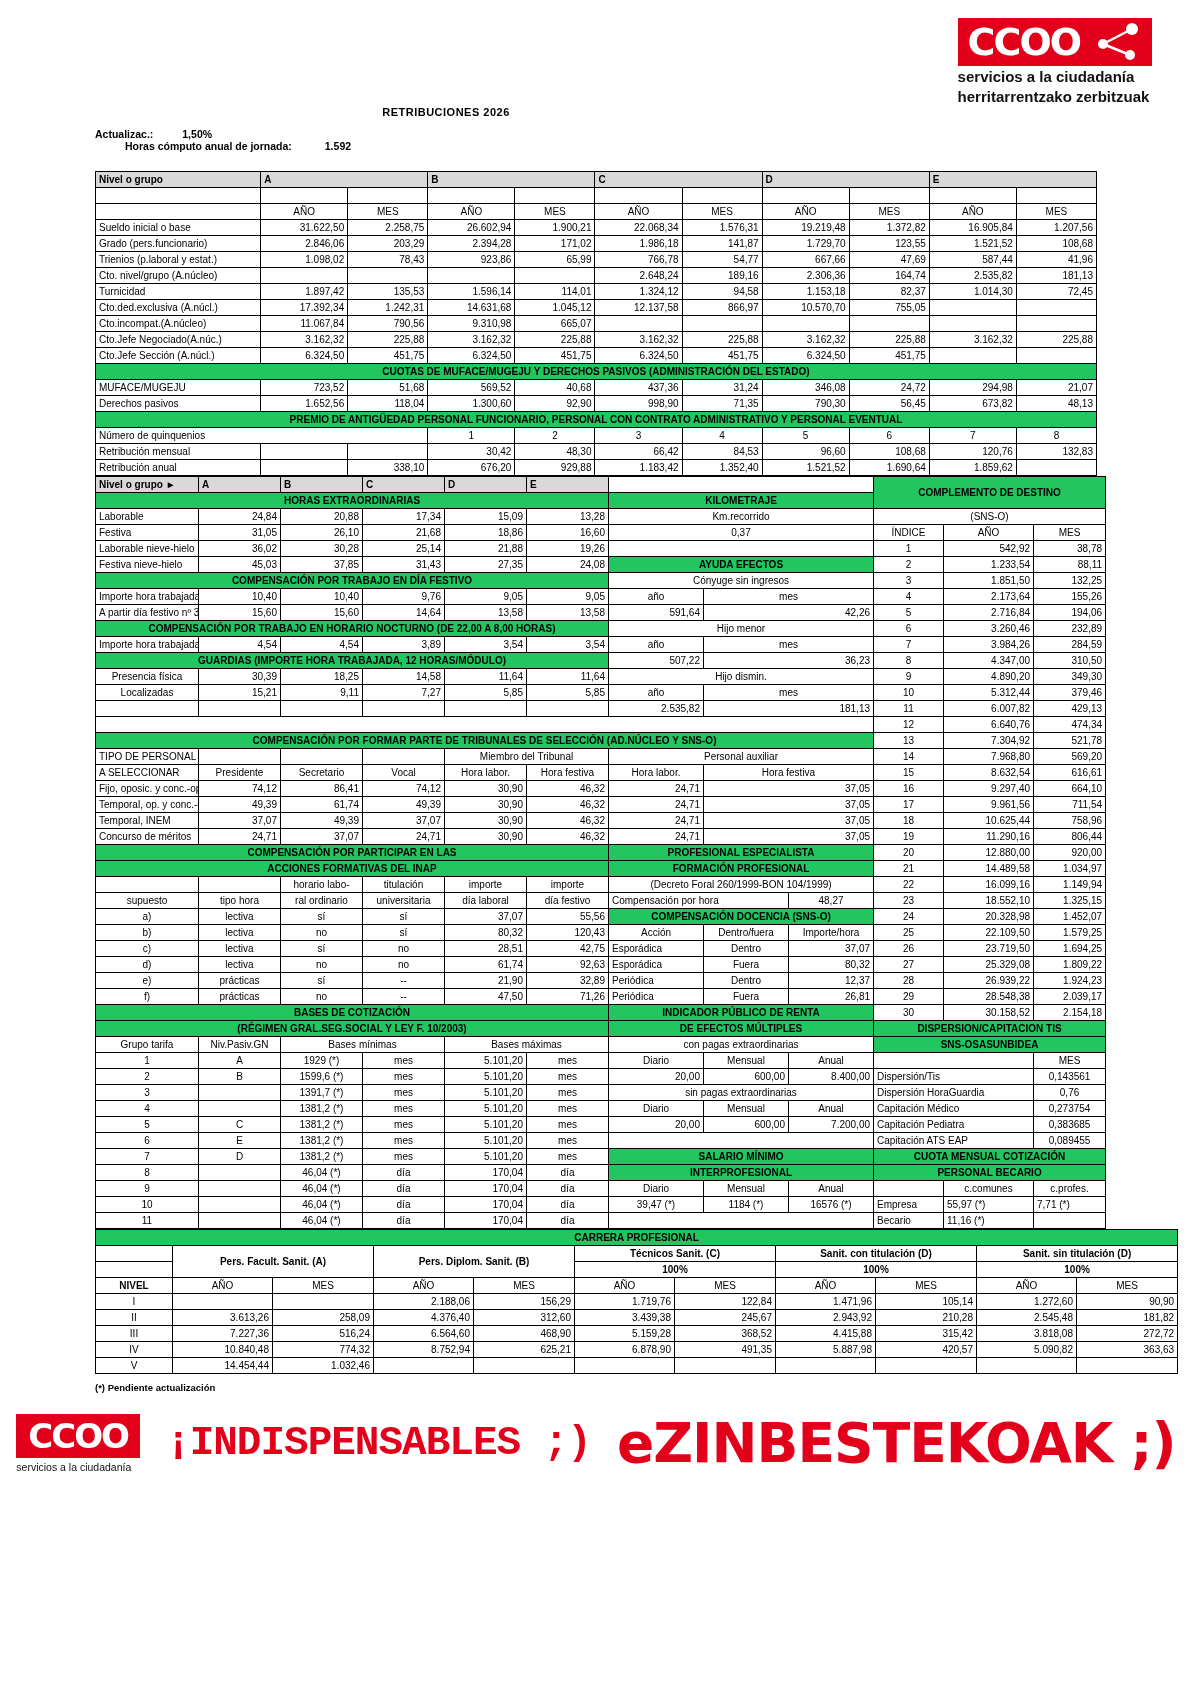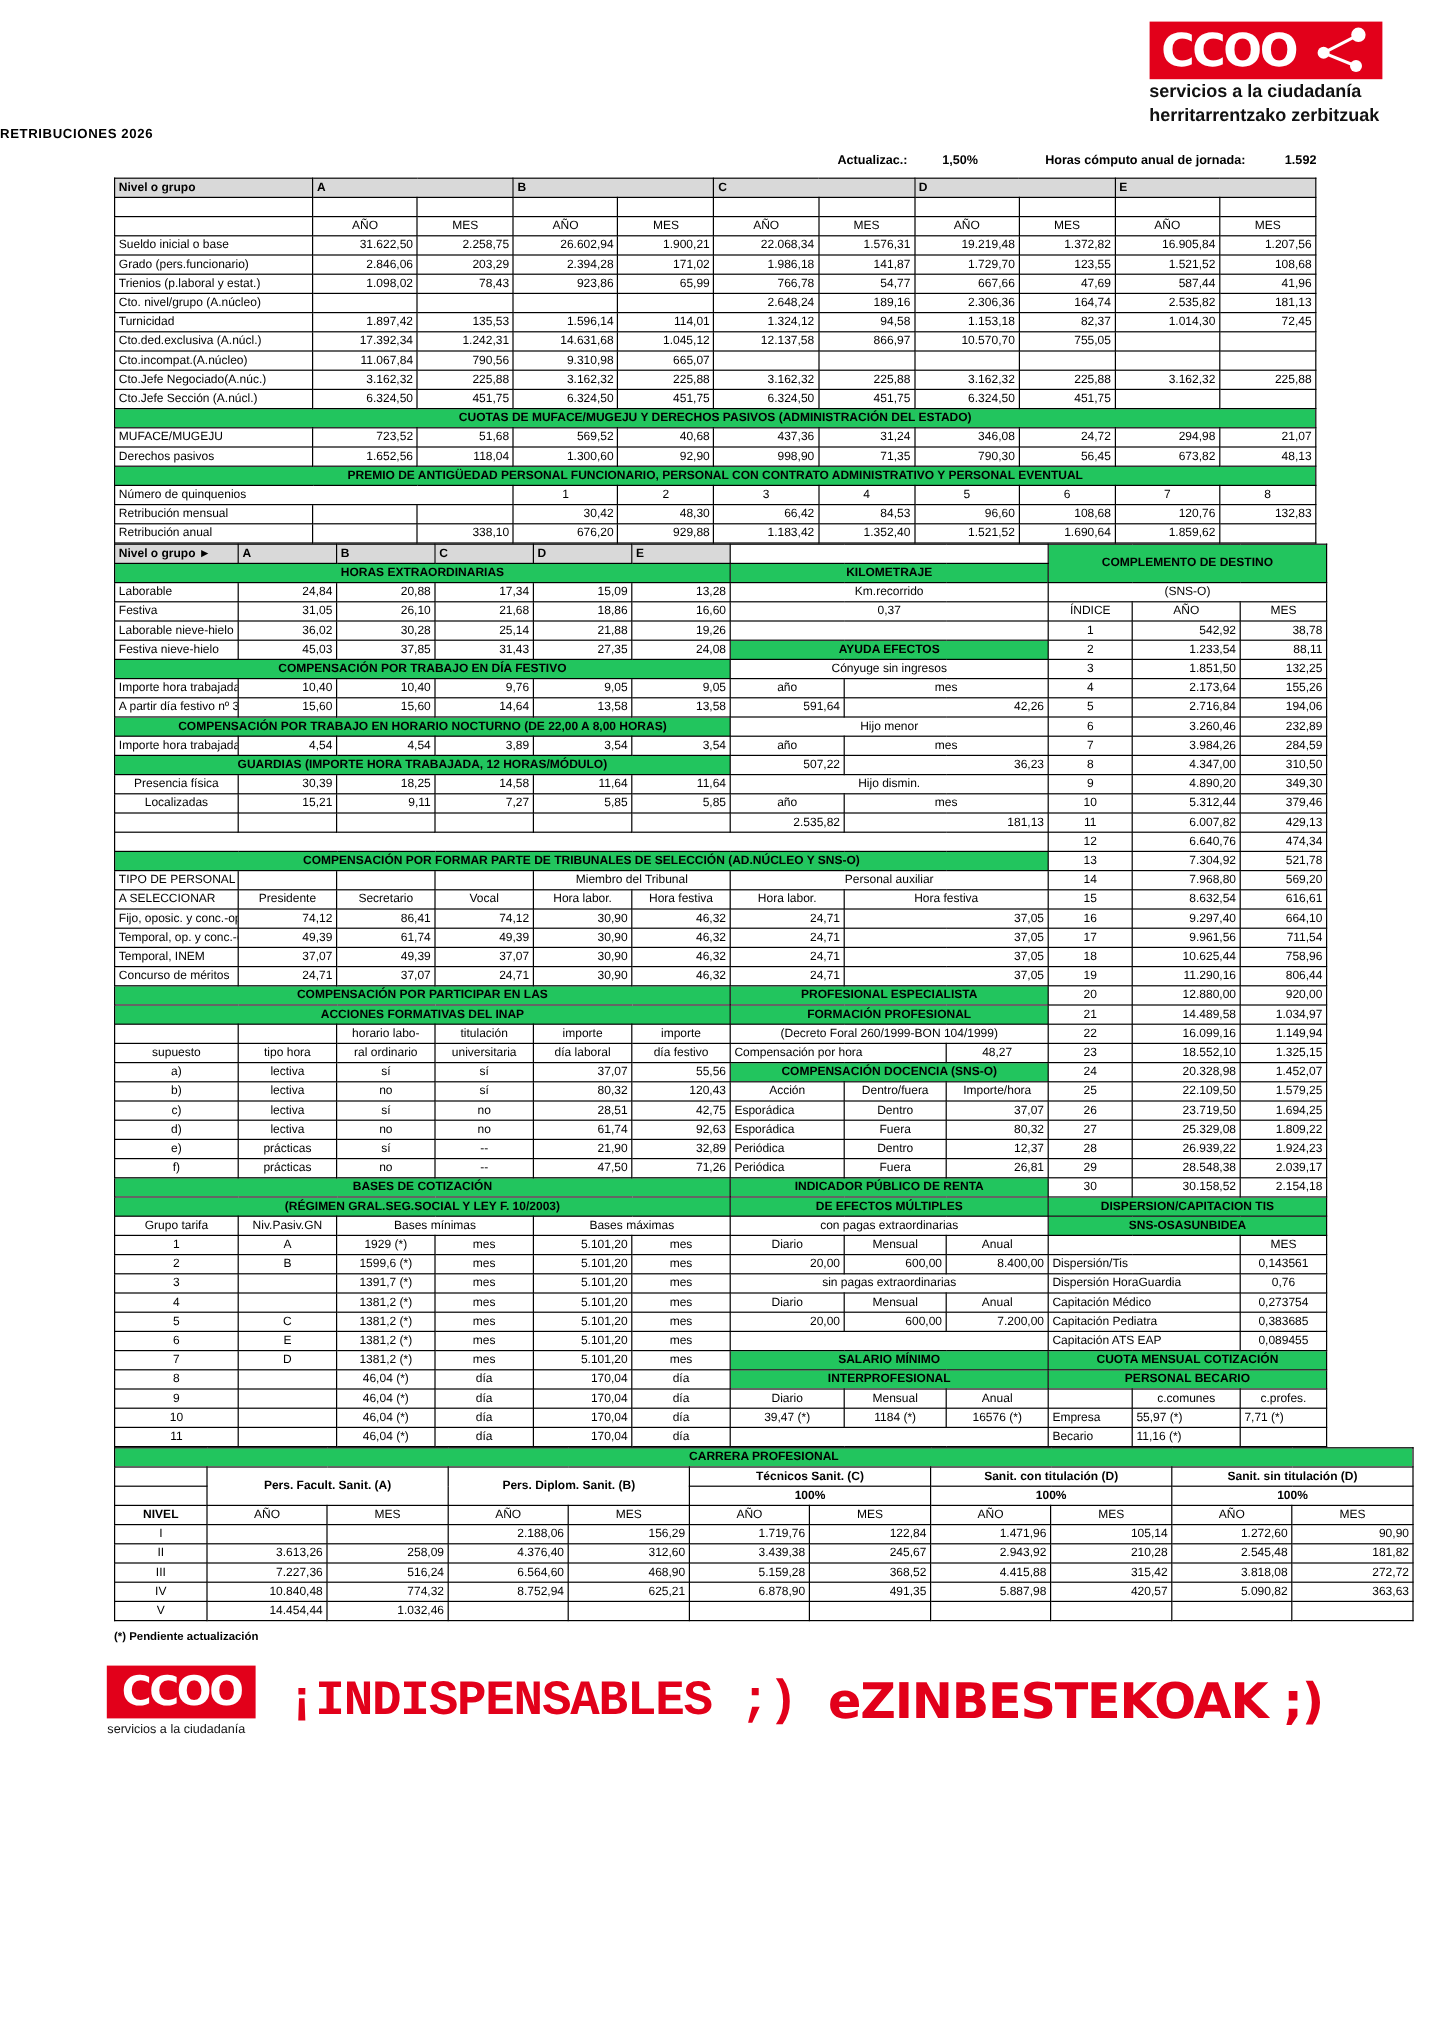--- a/index.html
+++ b/index.html
@@ -43,34 +43,35 @@
   .ccoo-dots { margin-left: 10px; position: relative; width: 52px; height: 40px; }
   .ccoo-dots svg { display:block; }
   .logo-sub1, .logo-sub2 {
     font-weight: bold;
     font-size: 15px;
     color: #111;
     line-height: 18px;
     margin-top: 2px;
   }
   .doc-title {
-    text-align: left;
+    text-align: center;
     font-size: 11px;
     font-weight: bold;
     letter-spacing: 0.5px;
     margin: 6px 0 10px 0;
     padding-right: 300px;
   }
   
   .inforow {
     display: flex;
-    justify-content: flex-end;
+    justify-content: center;
     font-size: 10.5px;
     font-weight: bold;
-    padding: 0 95px 8px 95px;
+    padding: 0 95px 19px 95px;
+    flex-direction: column;
   }
   .inforow .left span { margin-right: 26px; }
   .inforow .right span { margin-left: 30px; }
 
   
   .tblwrap { padding: 0 95px; }
   table.grid {
     border-collapse: collapse;
     width: 100%;
     font-size: 10px;
@@ -132,21 +133,21 @@
   .slogan1 {
     color: #e2001a;
     font-weight: bold;
     font-size: 41px;
     letter-spacing: -1px;
     font-family: Liberation Mono, monospace;
   }
   .slogan2 {
     color: #e2001a;
     font-weight: bold;
-    font-size: 41px;
+    font-size: 55px;
     letter-spacing: -1px;
     font-family: "DejaVu Sans", sans-serif;
   }
 </style>
 </head>
 <body>
 
 <div class="page">
 
   <div class="header">

